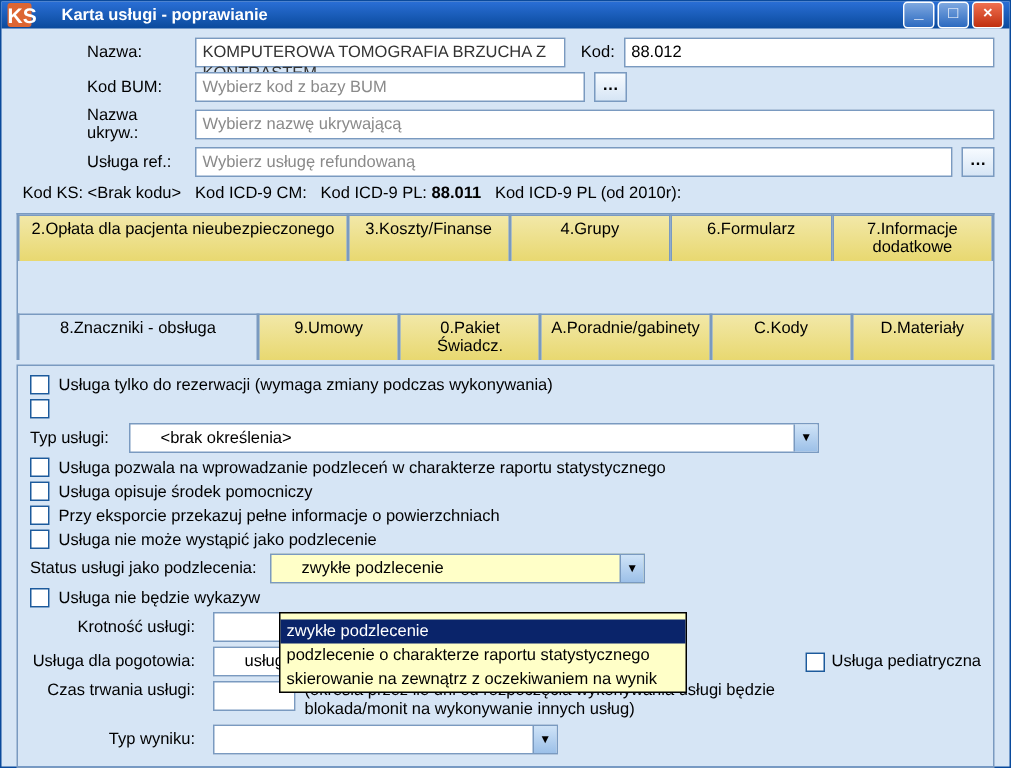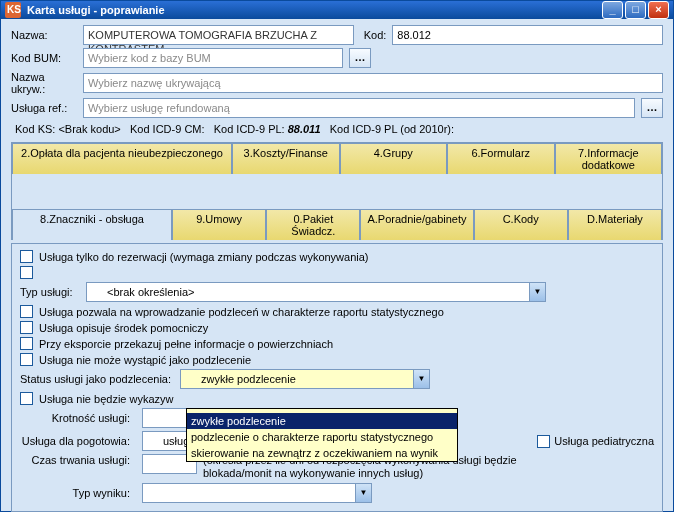--- a/index.html
+++ b/index.html
@@ -1,33 +1,33 @@
 <!DOCTYPE html>
 <html><head>
 <meta charset="utf-8">
 <style>
 * { box-sizing: border-box; font-family: Tahoma, Arial, sans-serif; font-size: 11px; }
 body { margin: 0; background: #d6e5f5; overflow: hidden; }
 .window { width: 674px; height: 512px; background: #d6e5f5; border: 1px solid #0a4a9c; display: flex; flex-direction: column; }
 .titlebar { height: 24px; background: linear-gradient(#2a6fd6, #0a4a9c); display: flex; align-items: center; padding: 0 4px; color: #fff; font-weight: bold; }
-.titlebar .icon { width: 16px; height: 16px; background: #d63; border-radius: 2px; margin-right: 6px; font-size: 10px; line-height: 16px; text-align: right; }
+.titlebar .icon { width: 16px; height: 16px; background: #d63; border-radius: 2px; margin-right: 20px; font-size: 14px; line-height: 16px; text-align: left; }
 .titlebar .title { flex: 1; }
 .titlebtn { width: 21px; height: 18px; margin-left: 2px; background: linear-gradient(#7ea8e0,#2c6ac0); border: 1px solid #fff; border-radius: 3px; color: #fff; text-align: center; line-height: 14px; font-weight: bold; cursor: pointer; }
 .titlebtn.close { background: linear-gradient(#f07050,#c03010); }
 .content { flex: 1; padding: 6px 10px 4px 10px; display: flex; flex-direction: column; gap: 3px; position: relative; }
 .row { display: flex; align-items: center; gap: 6px; }
-.lbl { width: 66px; text-align: left; }
+.lbl { width: 66px; text-align: left; margin-left: 47px; }
 .input { flex: 1; height: 20px; border: 1px solid #7a9ac0; background: #fff; padding: 2px 4px; line-height: 14px; }
 .input.ro { color: #333; }
 .placeholder { color: #8a8a8a; }
 .kod-lbl { margin-left: 4px; }
 .kod-in { width: 70px; }
 .pickbtn { width: 22px; height: 20px; border: 1px solid #7a9ac0; background: linear-gradient(#f7fbff,#d6e5f5); text-align: center; line-height: 16px; font-weight: bold; cursor: pointer; }
 .kodline { font-size: 11px; padding: 2px 0 4px 4px; }
-.kodline b { font-weight: bold; font-style: italic; }
+.kodline b { font-weight: bold; }
 .tabs { display: flex; flex-wrap: wrap; border: 1px solid #7a9ac0; border-bottom: none; gap: 35px; }
 .tab { border: 1px solid #7a9ac0; background: linear-gradient(#f2e8a8,#e8d870); padding: 3px 6px; cursor: pointer; border-bottom: none; flex: 0 0 auto; }
 .tab.active { background: #d6e5f5; font-weight: normal; }
 .tabrow { display: flex; width: 100%; }
 .tabrow .tab { flex: 1; text-align: center; }
 .panel { border: 1px solid #7a9ac0; padding: 6px 8px 8px 8px; flex: 1; display: flex; flex-direction: column; gap: 3px; position: relative; }
 .chk { display: flex; align-items: center; gap: 6px; }
 .chkbox { width: 13px; height: 13px; border: 1px solid #1c5a9c; background: #fff; }
 .sel { height: 20px; border: 1px solid #7a9ac0; background: #fff; display: flex; align-items: center; padding: 0 20px; position: relative; cursor: pointer; }
 .sel .arrow { position: absolute; right: 0; top: 0; width: 16px; height: 100%; background: linear-gradient(#cfe3f7,#9cc0e8); border-left: 1px solid #7a9ac0; text-align: center; line-height: 18px; font-size: 8px; }

